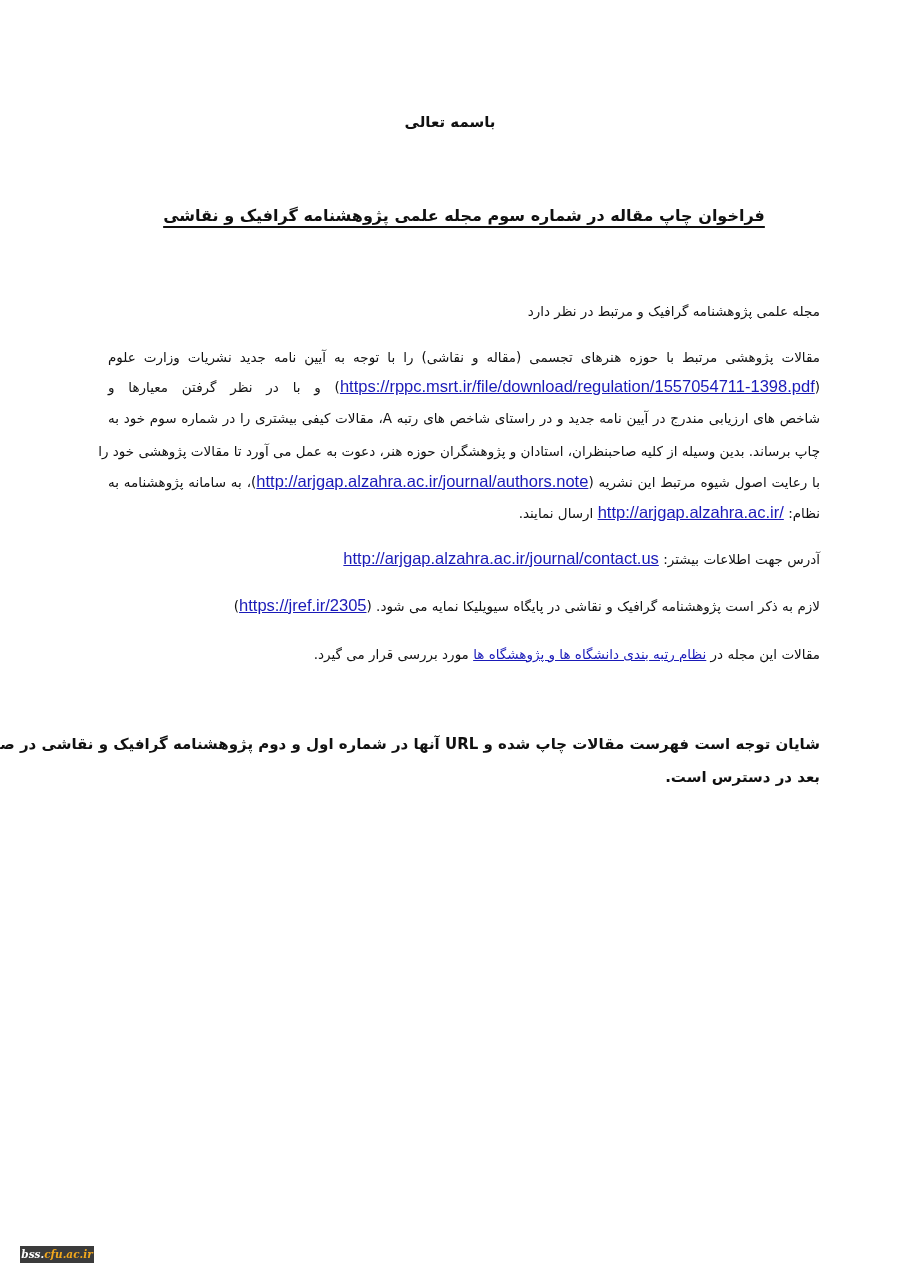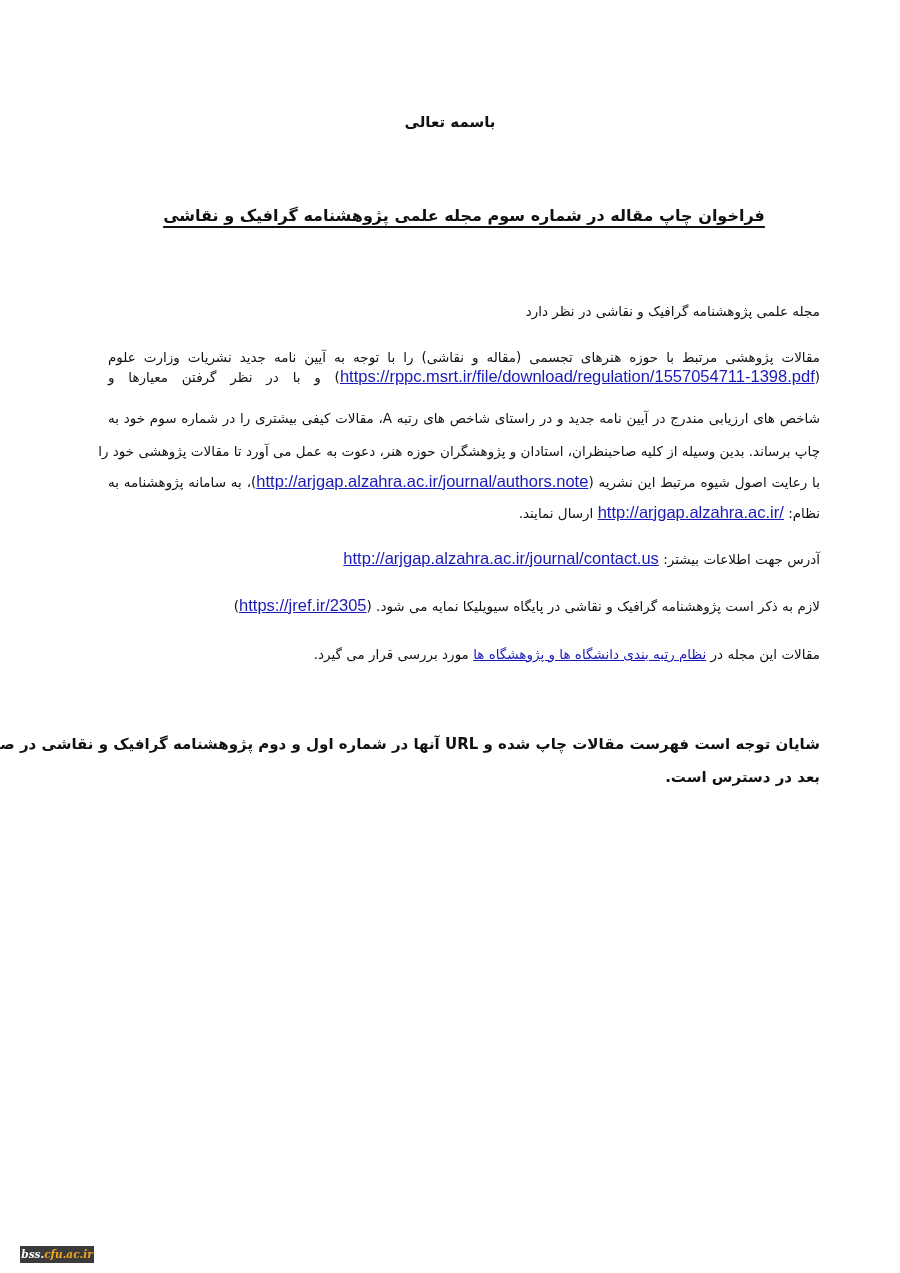--- a/index.html
+++ b/index.html
@@ -30,25 +30,25 @@
 <body>
 
 <div class="page">
 
   <div class="line heading1">باسمه تعالی</div>
 
   <div class="line heading2">
     <span>فراخوان چاپ مقاله در شماره سوم مجله علمی پژوهشنامه گرافیک و نقاشی</span>
   </div>
 
-  <div class="line fa right" style="top:303px;">مجله علمی  پژوهشنامه گرافیک و نقاشی در نظر دارد</div>
+  <div class="line fa right" style="top:303px;">مجله علمی  پژوهشنامه گرافیک و مرتبط در نظر دارد</div>
 
   <div class="line fa just" style="top:349px;">مقالات پژوهشی مرتبط با حوزه هنرهای تجسمی (مقاله و نقاشی) را با توجه به آیین نامه جدید نشریات وزارت علوم</div>
 
-  <div class="line fa just" style="top:367px;">
+  <div class="line fa just" style="top:377px;">
     <span>(</span><a class="link url">https://rppc.msrt.ir/file/download/regulation/1557054711-1398.pdf</a><span>) و با در نظر گرفتن معیارها و</span>
   </div>
 
   <div class="line fa just" style="top:443px;">چاپ برساند. بدین وسیله از کلیه صاحبنظران، استادان و پژوهشگران حوزه هنر، دعوت به عمل می آورد تا مقالات پژوهشی خود را</div>
 
   <div class="line fa just" style="top:410px;">شاخص های ارزیابی مندرج در آیین نامه جدید و در راستای شاخص های رتبه A، مقالات کیفی بیشتری را در شماره سوم خود به</div>
 
   <div class="line fa just" style="top:472px;">
     <span>با رعایت اصول شیوه مرتبط این نشریه (</span><a class="link url">http://arjgap.alzahra.ac.ir/journal/authors.note</a><span>)، به سامانه پژوهشنامه به</span>
   </div>

